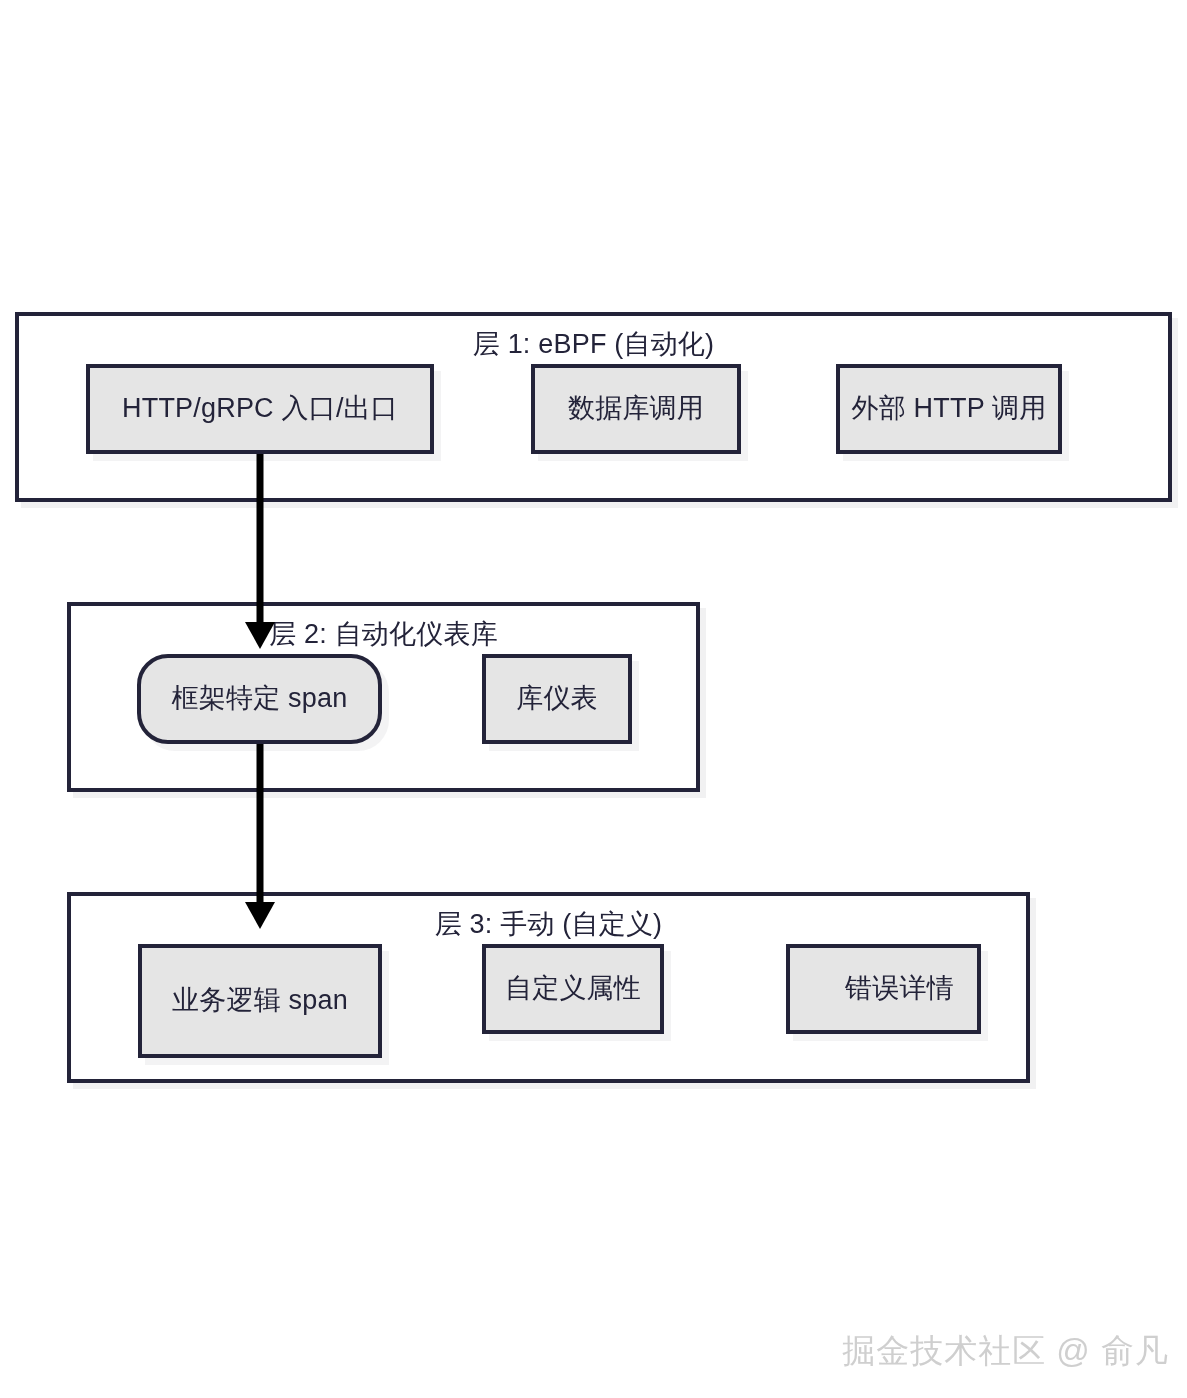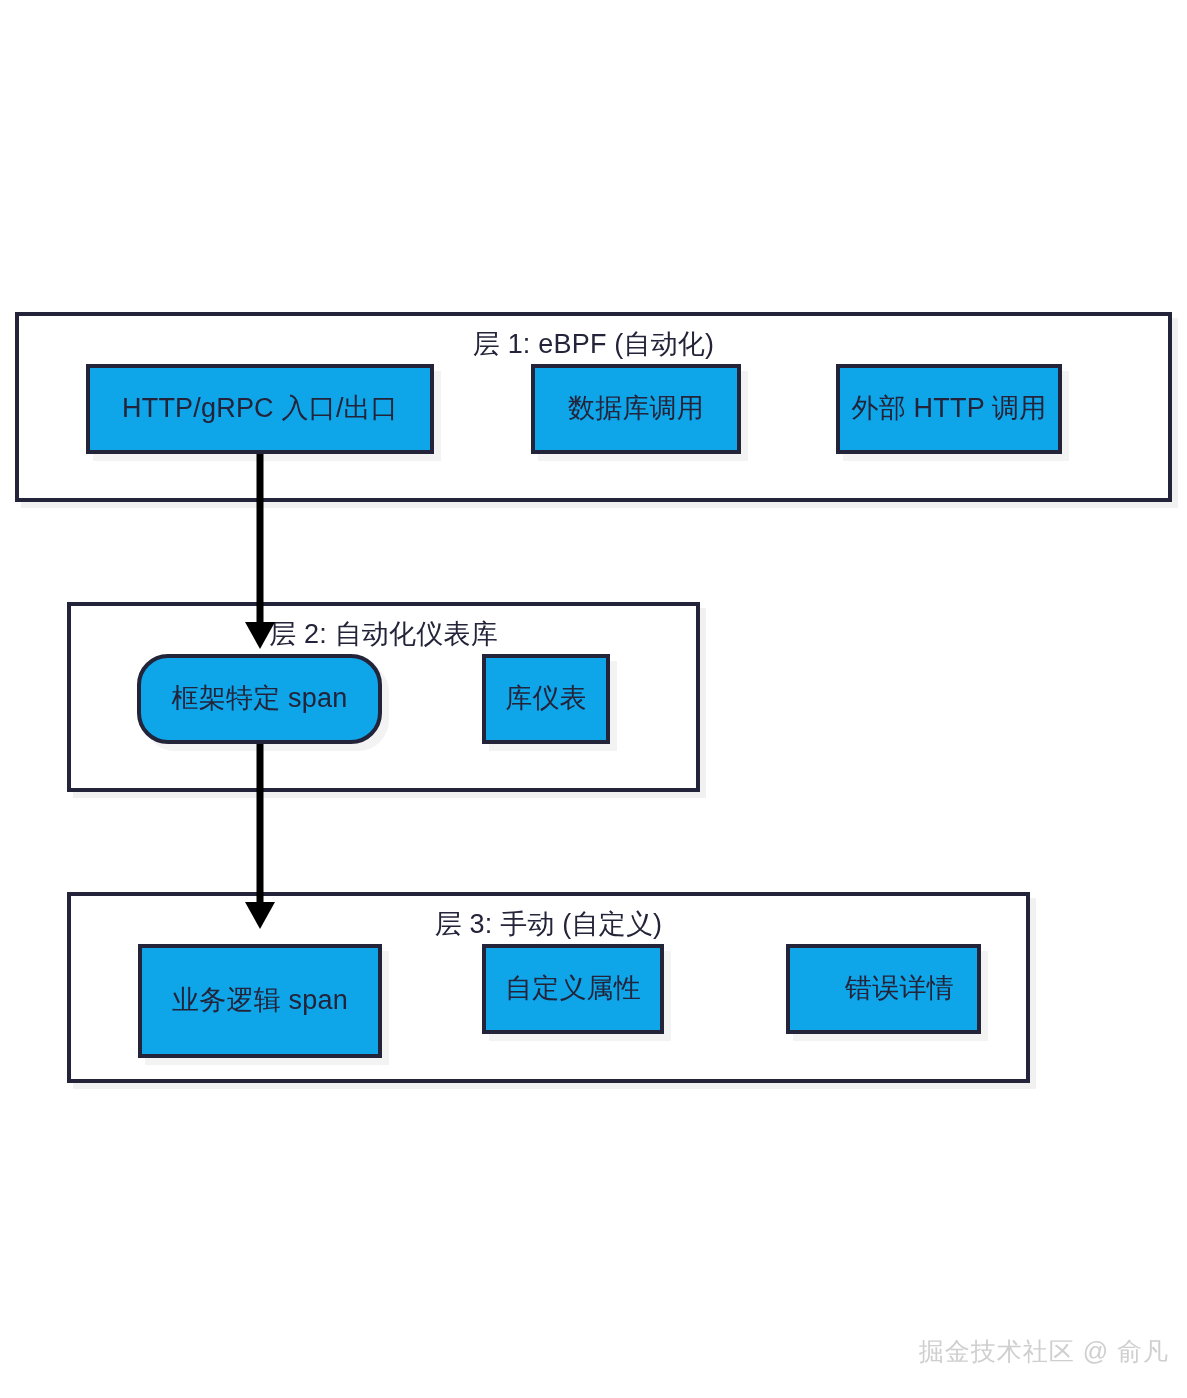--- a/index.html
+++ b/index.html
@@ -42,21 +42,21 @@
     line-height: 1.1;
     letter-spacing: 0.2px;
     white-space: nowrap;
     color: #232339;
   }
 
   
   .node-box {
     position: absolute;
     box-sizing: border-box;
-    background: #0ea5e9;
+    background: #e5e5e5;
     border: 4px solid #232339;
     box-shadow: 7px 7px 0 0 rgba(180,180,184,0.16);
     display: flex;
     align-items: center;
     justify-content: center;
     text-align: center;
   }
   .node-label {
     font-size: 27px;
     line-height: 1.15;
@@ -73,22 +73,22 @@
     width: 1187px;
     height: 1398px;
     pointer-events: none;
     overflow: visible;
   }
 
   
   .watermark {
     position: absolute;
     right: 18px;
-    bottom: 30px;
-    font-size: 25px;
+    bottom: 24px;
+    font-size: 33px;
     color: #cfcfcf;
     letter-spacing: 1px;
     white-space: nowrap;
     user-select: none;
   }
 </style>
 </head>
 <body>
 
 <div id="canvas">
@@ -110,21 +110,21 @@
   </div>
 
   <div class="layer-box" style="left:67px; top:602px; width:633px; height:190px;">
     <div class="layer-title" style="top:14px; left:0;">层 2: 自动化仪表库</div>
   </div>
 
   <div class="node-box" style="left:137px; top:654px; width:245px; height:90px;border-radius:31px;">
     <span class="node-label">框架特定 span</span>
   </div>
 
-  <div class="node-box" style="left:482px; top:654px; width:128px; height:90px;">
+  <div class="node-box" style="left:482px; top:654px; width:150px; height:90px;">
     <span class="node-label">库仪表</span>
   </div>
 
   <div class="layer-box" style="left:67px; top:892px; width:963px; height:191px;">
     <div class="layer-title" style="top:14px; left:0;">层 3: 手动 (自定义)</div>
   </div>
 
   <div class="node-box" style="left:138px; top:944px; width:244px; height:114px;">
     <span class="node-label">业务逻辑 span</span>
   </div>

